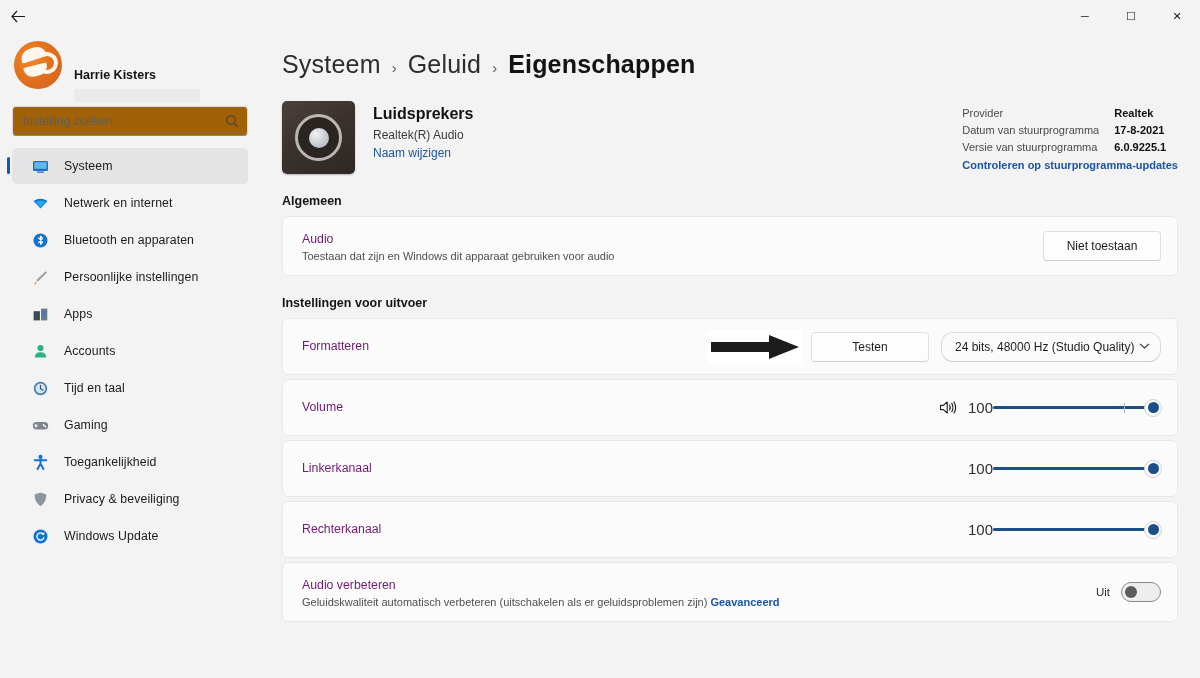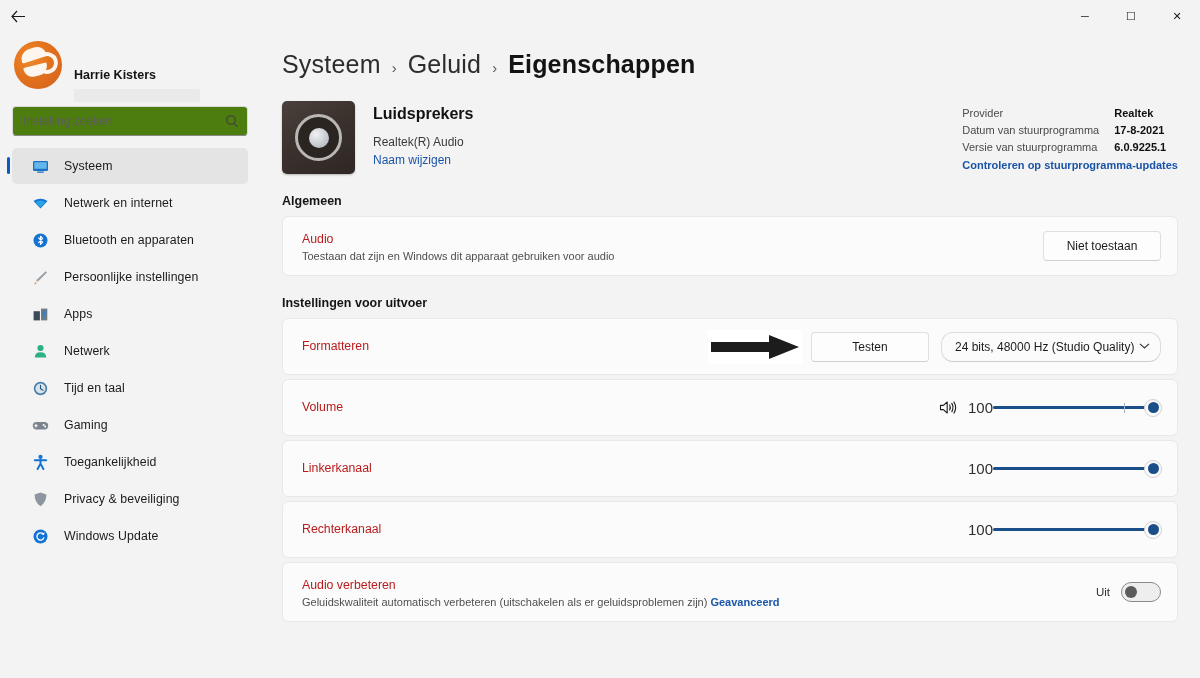--- a/index.html
+++ b/index.html
@@ -57,21 +57,21 @@
     border: 4px solid #fdf6ee; border-radius: 50%; border-left-color: transparent;
     transform: rotate(25deg);
   }
   .prof-text { margin-left: 12px; margin-top: 39px; }
   .prof-name { font-size: 12.5px; font-weight: bold; color: #141414; line-height: 16px; }
   .prof-redact { margin-top: 6px; width: 126px; height: 13px; background: #eaeaea; border-radius: 2px; }
 
   .searchwrap { padding: 12px 0 10px 12px; }
   .searchbox {
     width: 236px; height: 30px;
-    background: #4d7c0f; border: 1px solid #dadada; border-bottom-color: #8a8a8a;
+    background: #a16207; border: 1px solid #dadada; border-bottom-color: #8a8a8a;
     border-radius: 4px;
     display: flex; align-items: center; padding: 0 8px 0 10px;
   }
   .searchbox input {
     flex: 1; border: none; background: transparent; outline: none;
     font-family: "Liberation Sans", sans-serif; font-size: 12px; color: #1b1b1b;
   }
   .searchbox input::placeholder { color: #5d5d5d; }
   .search-icon { color: #404040; font-size: 13px; display: flex; align-items: center; }
 
@@ -107,40 +107,40 @@
     width: 47px; height: 47px; border-radius: 50%;
     background: #2b2522; border: 3px solid #b9b6b3;
     display: flex; align-items: center; justify-content: center;
   }
   .spk-dome {
     width: 20px; height: 20px; border-radius: 50%;
     background: radial-gradient(circle at 35% 32%, #f0f1f3 0%, #c8ccd2 55%, #a7acb3 100%);
   }
   .dev-text { margin-left: 18px; padding-top: 2px; }
   .dev-name { font-size: 16px; font-weight: bold; color: #121212; line-height: 22px; }
-  .dev-sub { font-size: 12px; color: #3a3a3a; margin-top: 10px; }
+  .dev-sub { font-size: 12px; color: #3a3a3a; margin-top: 3px; }
   .dev-link { font-size: 12px; color: #1a54a8; margin-top: 4px; cursor: pointer; display: inline-block; }
 
   .driver { margin-left: auto; text-align: left; padding-top: 4px; }
   .drow { display: flex; font-size: 11px; line-height: 17px; }
   .dlab { color: #4a4a4a; width: 152px; }
   .dval { color: #101010; font-weight: bold; }
   .dlink { font-size: 11px; font-weight: bold; color: #1a54a8; margin-top: 3px; cursor: pointer; }
 
   
   .section-title { font-size: 12.5px; font-weight: bold; color: #151515; margin: 20px 0 8px 2px; }
   .card {
     background: #fbfbfb; border: 1px solid #e8e8e8; border-radius: 6px;
     margin: 0 0 4px 2px; display: flex; align-items: center;
     padding: 0 16px 0 19px; position: relative;
   }
   .card.tall { height: 60px; }
   .card.row { height: 57px; }
   .card-main { flex: 1; min-width: 0; }
-  .card-title { font-size: 12.3px; color: #b91c1c; line-height: 17px; }
+  .card-title { font-size: 12.3px; color: #701a75; line-height: 17px; }
   .card-sub { font-size: 11px; color: #4f4f4f; margin-top: 2px; }
   .card-sub .inline-link { color: #1a54a8; font-weight: bold; cursor: pointer; }
 
   .btn {
     height: 30px; min-width: 118px; padding: 0 16px;
     background: #fdfdfd; border: 1px solid #dfdfdf; border-bottom-color: #cfcfcf;
     border-radius: 4px; font-family: "Liberation Sans", sans-serif;
     font-size: 12px; color: #1b1b1b; cursor: pointer;
     display: flex; align-items: center; justify-content: center;
   }
@@ -286,21 +286,21 @@
           <span class="nav-label">Apps</span>
         </div>
 
         <div class="navitem">
           <span class="nav-ico">
             <svg width="17" height="17" viewBox="0 0 17 17" aria-hidden="true">
               <circle cx="8.5" cy="5" r="3.1" fill="#2eb086"></circle>
               <path d="M2.8 14.5 Q2.8 9.2 8.5 9.2 Q14.2 9.2 14.2 14.5 Z" fill="#2eb086"></path>
             </svg>
           </span>
-          <span class="nav-label">Netwerk</span>
+          <span class="nav-label">Accounts</span>
         </div>
 
         <div class="navitem">
           <span class="nav-ico">
             <svg width="17" height="17" viewBox="0 0 17 17" aria-hidden="true">
               <circle cx="8.5" cy="8.5" r="6.7" fill="#4a7ea8"></circle>
               <circle cx="8.5" cy="8.5" r="5" fill="#d7e4ee"></circle>
               <path d="M8.5 5.2 L8.5 8.7 L11 10.2" stroke="#2c4f6d" stroke-width="1.1" fill="none" stroke-linecap="round"></path>
             </svg>
           </span>

